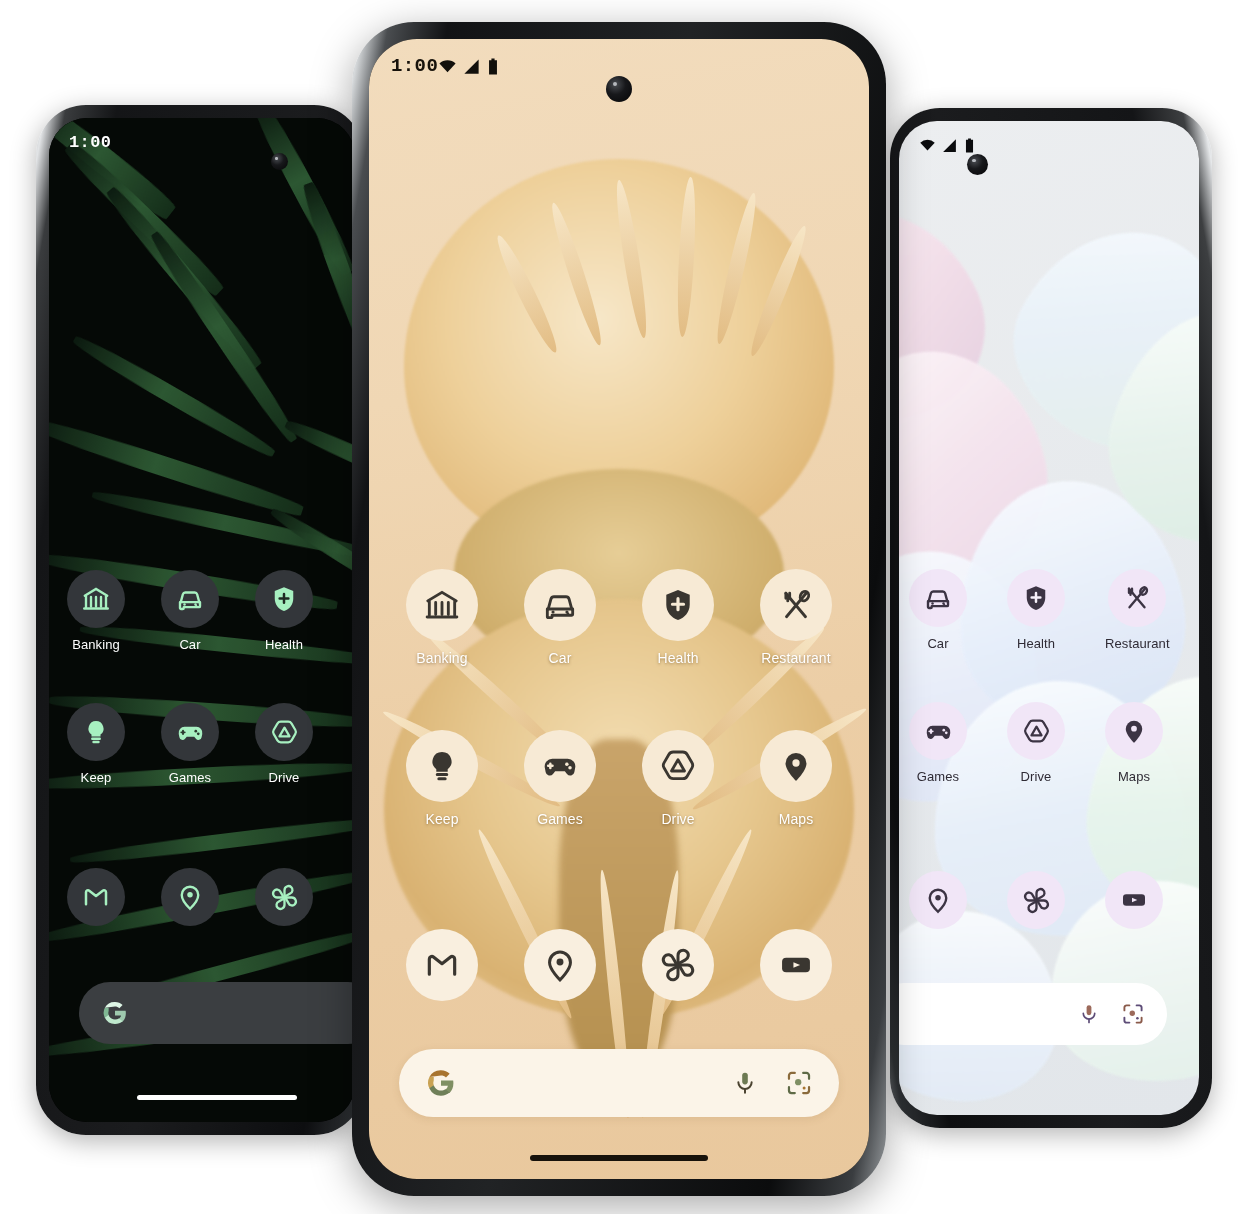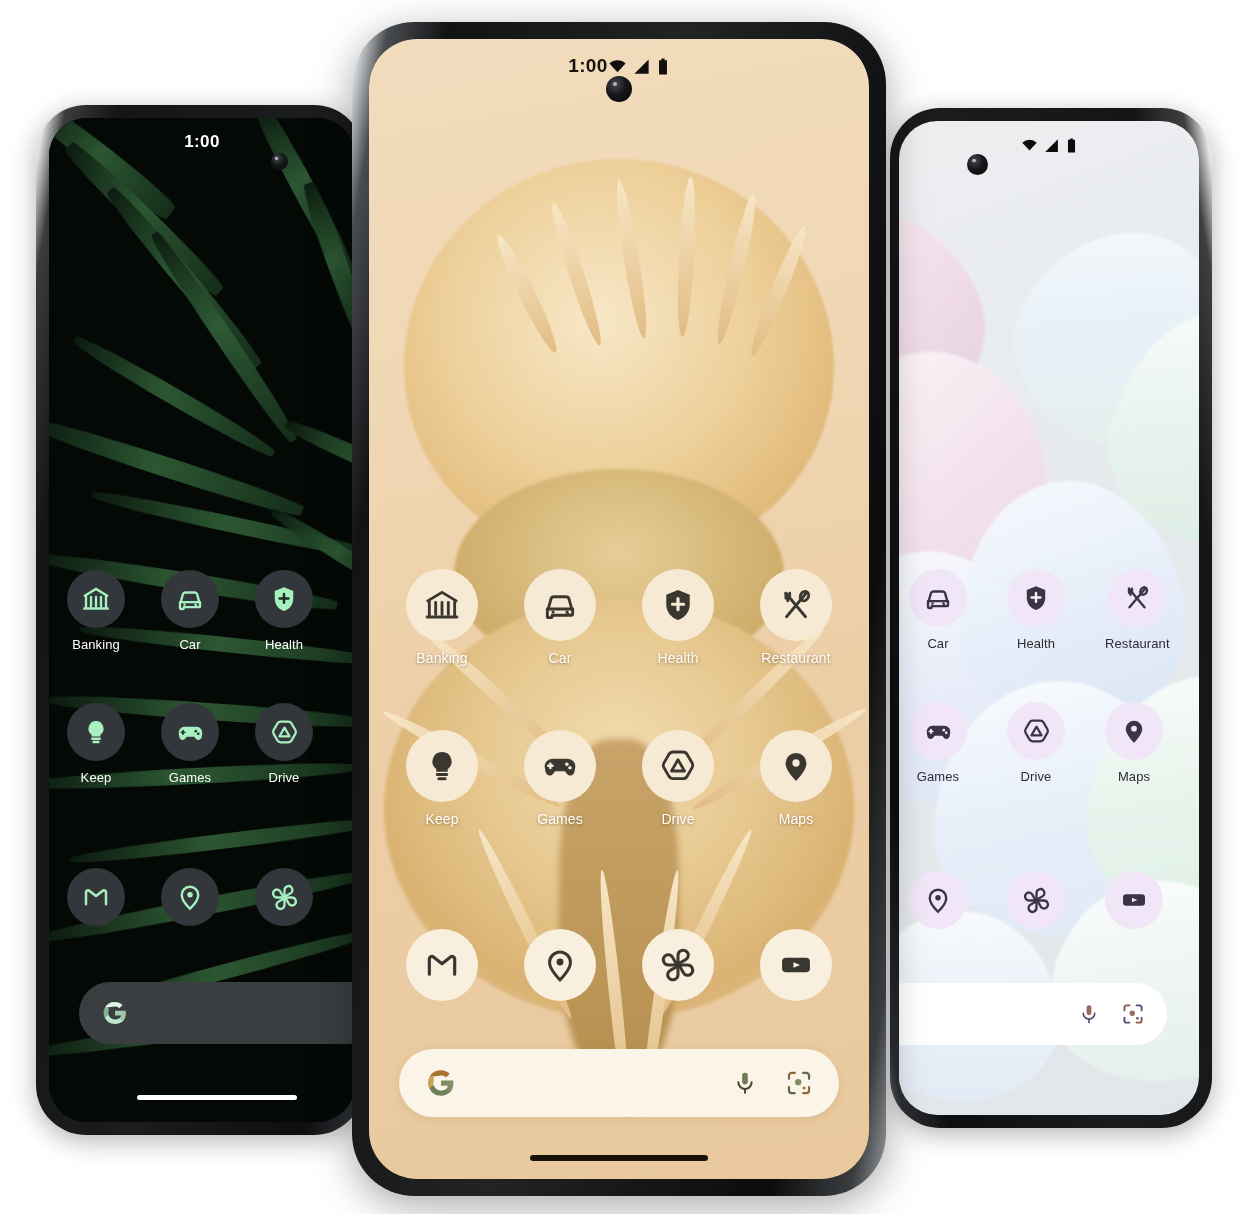--- a/index.html
+++ b/index.html
@@ -65,21 +65,21 @@
   }
   
   .wall-orchid { background: linear-gradient(160deg,#eceef0 0%, #e7eaed 40%, #e2e6ea 100%); }
   .wall-orchid .op {
     position:absolute; border-radius:50% 50% 48% 52%/60% 58% 42% 40%;
     filter: blur(1.2px); opacity:.92;
   }
 
   
   .statusbar { position:absolute; left:0; right:0; top:0; height:54px;
-    display:flex; align-items:center; justify-content:center; padding:0 22px; }
+    display:flex; align-items:center; justify-content:flex-start; padding:0 22px;font-family:Liberation Mono, monospace; }
   .clock { font-size:19px; font-weight:600; letter-spacing:.4px; }
   .sysicons { display:flex; align-items:center; gap:5px; }
   .punch { position:absolute; border-radius:50%;
     background: radial-gradient(circle at 36% 32%, #4a4d52 0%, #17181b 42%, #050506 100%); }
   .punch::after { content:""; position:absolute; left:26%; top:24%; width:16%; height:16%;
     border-radius:50%; background:#c9ccd1; opacity:.85; }
 
   
   .apps { position:absolute; left:0; right:0; }
   .approw { display:flex; }

